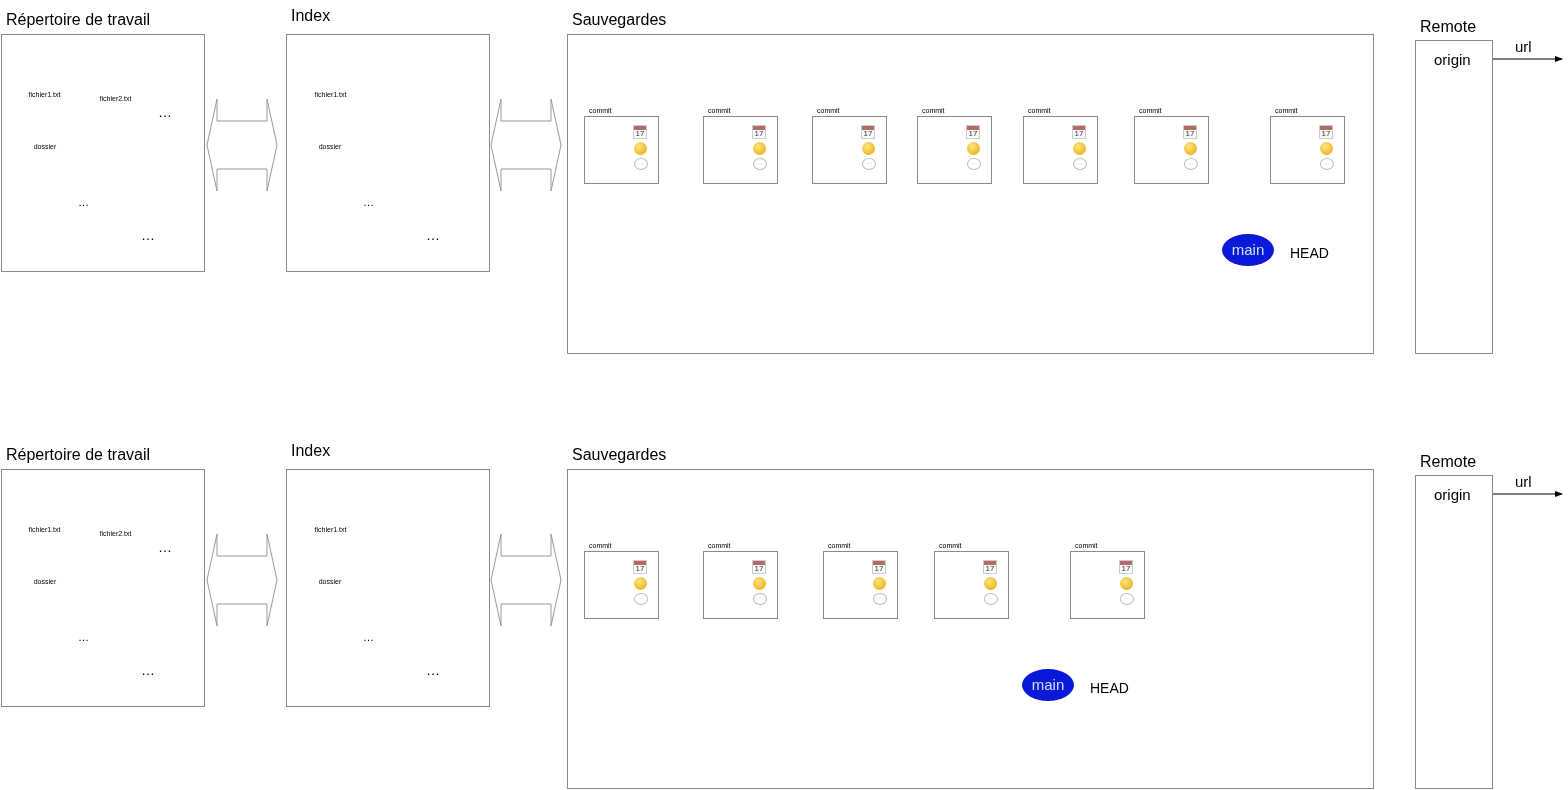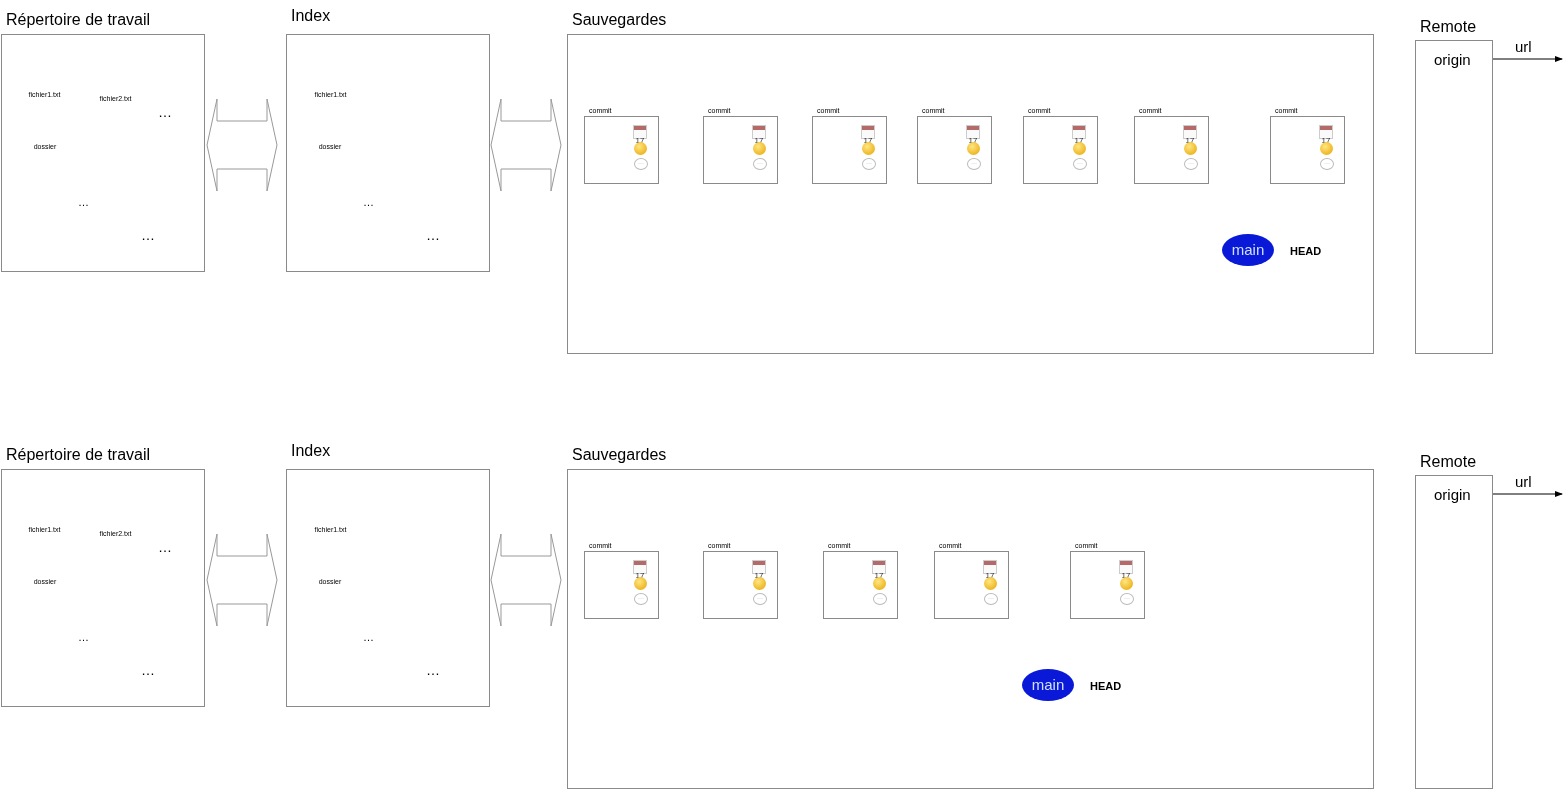--- a/index.html
+++ b/index.html
@@ -6,26 +6,26 @@
   body{width:1568px;height:790px;position:relative;overflow:hidden;font-family:"Liberation Sans",sans-serif;color:#000;}
   .title{position:absolute;font-weight:normal;font-size:16px;}
   .box{position:absolute;border:1px solid #8a8a8a;background:#fff;box-sizing:border-box;}
   .small{font-size:7px;}
   .dots{position:absolute;font-size:14px;letter-spacing:1px;}
   .commit-label{position:absolute;font-size:7px;}
   .commit-box{position:absolute;width:75px;height:68px;border:1px solid #8a8a8a;box-sizing:border-box;background:#fff;}
   .icons{position:absolute;left:48px;top:8px;width:16px;}
   .cal{width:14px;height:14px;border:1px solid #ccc;font-size:8px;text-align:center;line-height:9px;background:#fafafa;position:relative;box-sizing:border-box;}
   .cal:before{content:"";position:absolute;left:0;top:0;right:0;height:4px;background:#b56a6a;}
-  .cal span{position:relative;top:10px;color:#333;}
+  .cal span{position:relative;top:3px;color:#333;}
   .smile{width:13px;height:13px;border-radius:50%;background:radial-gradient(circle at 40% 35%,#ffe680,#e6a300);margin:3px 0 0 1px;position:relative;}
   .bubble{width:12px;height:10px;border:1px solid #bbb;border-radius:50%;margin:3px 0 0 1px;font-size:6px;text-align:center;line-height:8px;color:#999;}
   .remote-label{position:absolute;font-size:15px;}
   .main-ellipse{position:absolute;width:52px;height:32px;border-radius:50%;background:#0a18d8;color:#cfe0ff;font-size:15px;text-align:center;line-height:32px;}
-  .head{position:absolute;font-size:11px;font-weight:bold;}
+  .head{position:absolute;font-size:14px;}
   svg{position:absolute;left:0;top:0;}
 </style>
 </head>
 <body>
 
 <div id="root">
     <svg width="1568" height="790">
       <defs>
         <marker id="arr" markerWidth="8" markerHeight="8" refX="7" refY="4" orient="auto">
           <path d="M0,1 L8,4 L0,7 Z" fill="#000"></path>

